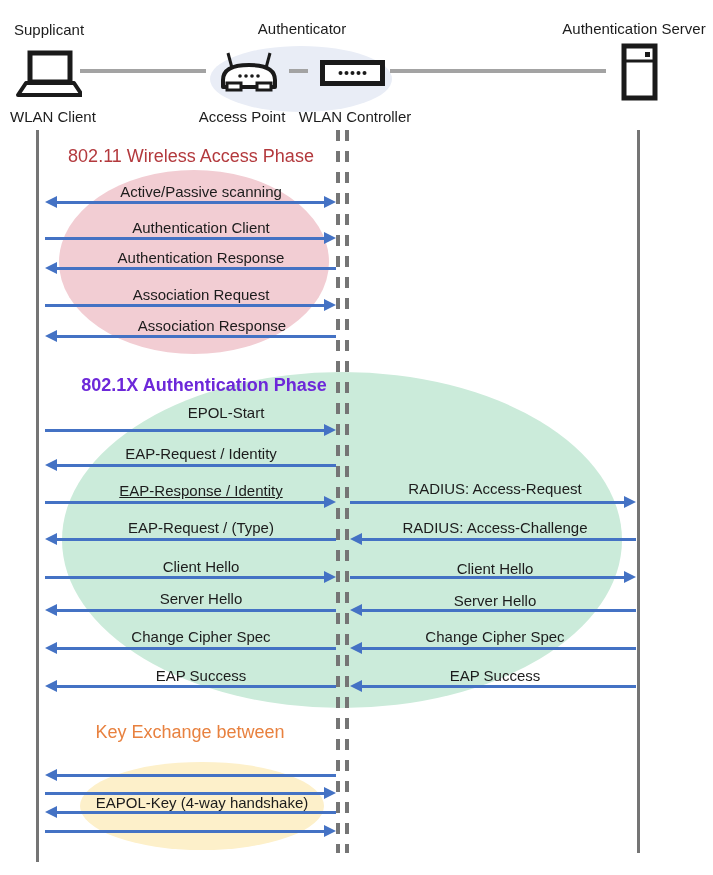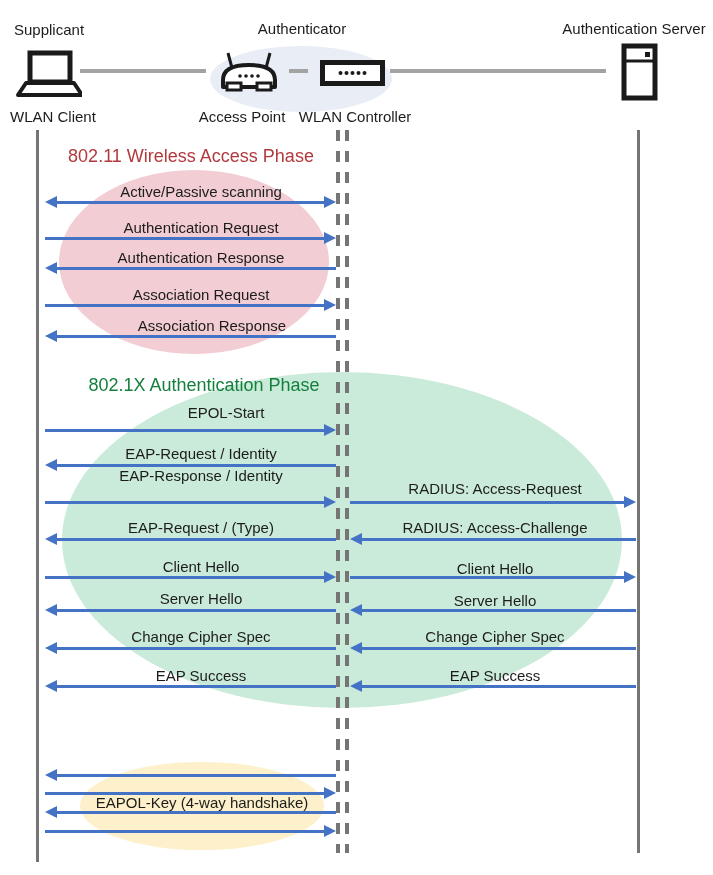--- a/index.html
+++ b/index.html
@@ -18,21 +18,21 @@
   .ellipse{position:absolute;border-radius:50%;z-index:0;}
   .hline{position:absolute;height:4px;background:var(--connector);z-index:1;}
   .vline{position:absolute;width:3px;background:var(--lifeline);z-index:1;}
   .dline{
     position:absolute;width:4px;z-index:1;
     background:repeating-linear-gradient(to bottom,var(--lifeline) 0 11px,transparent 11px 21px);
   }
   .icon{position:absolute;z-index:2;}
   .ptitle{position:absolute;font-size:18px;white-space:nowrap;z-index:4;transform:translateX(-50%);text-align:center;line-height:20px;}
   .t-red{color:#b3393d;}
-  .t-green{color:#15803d;}
+  .t-green{color:#6d28d9;font-weight:bold;}
   .t-orange{color:#e8813f;}
   .mline{position:absolute;height:2.5px;background:var(--arrow);z-index:3;}
   .head{position:absolute;width:0;height:0;z-index:3;}
   .head.hl{border:6px solid transparent;border-left:0;border-right:12px solid var(--arrow);}
   .head.hr{border:6px solid transparent;border-right:0;border-left:12px solid var(--arrow);}
   .mlabel{position:absolute;font-size:15px;white-space:nowrap;transform:translateX(-50%);color:var(--text);z-index:4;}
   svg .stk{stroke:#1a1a1a;fill:#fff;}
 </style>
 </head>
 <body>
@@ -89,48 +89,49 @@
   <div class="lbl ctr" style="left:355px;top:108px;">WLAN Controller</div>
 
   <div class="vline" style="left:36px;top:130px;height:732px;"></div>
   <div class="dline" style="left:336px;top:130px;height:723px;"></div>
   <div class="dline" style="left:345px;top:130px;height:723px;"></div>
   <div class="vline" style="left:637px;top:130px;height:723px;"></div>
 
   <div class="ptitle t-red" style="left:191px;top:146px;">802.11 Wireless Access Phase</div>
   <div class="ptitle t-green" style="left:204px;top:375px;">802.1X Authentication Phase</div>
   <div class="ptitle t-orange" style="left:190px;top:722px;">
+    <div>Key Exchange between</div>
   </div>
 
   <div id="messages">
       <div class="mline" style="left: 55px; top: 201px; width: 271px;"></div>
       <div class="head hl" style="left: 45px; top: 196px;"></div>
       <div class="head hr" style="left: 324px; top: 196px;"></div>
       <div class="mlabel" style="left: 201px; top: 183px; text-align: center;">Active/Passive scanning</div>
       <div class="mline" style="left: 45px; top: 237px; width: 281px;"></div>
       <div class="head hr" style="left: 324px; top: 232px;"></div>
-      <div class="mlabel" style="left: 201px; top: 219px;">Authentication Request</div>
+      <div class="mlabel" style="left: 201px; top: 219px;">Authentication Client</div>
       <div class="mline" style="left: 55px; top: 267px; width: 281px;"></div>
       <div class="head hl" style="left: 45px; top: 262px;"></div>
       <div class="mlabel" style="left: 201px; top: 249px;">Authentication Response</div>
       <div class="mline" style="left: 45px; top: 304px; width: 281px;"></div>
       <div class="head hr" style="left: 324px; top: 299px;"></div>
       <div class="mlabel" style="left: 201px; top: 286px;">Association Request</div>
       <div class="mline" style="left: 55px; top: 335px; width: 281px;"></div>
       <div class="head hl" style="left: 45px; top: 330px;"></div>
       <div class="mlabel" style="left: 212px; top: 317px;">Association Response</div>
       <div class="mline" style="left: 45px; top: 429px; width: 281px;"></div>
       <div class="head hr" style="left: 324px; top: 424px;"></div>
       <div class="mlabel" style="left: 201px; top: 404px; margin-left: 25px;">EPOL-Start</div>
       <div class="mline" style="left: 55px; top: 464px; width: 281px;"></div>
       <div class="head hl" style="left: 45px; top: 459px;"></div>
       <div class="mlabel" style="left: 201px; top: 445px;">EAP-Request / Identity</div>
       <div class="mline" style="left: 45px; top: 501px; width: 281px;"></div>
       <div class="head hr" style="left: 324px; top: 496px;"></div>
-      <div class="mlabel" style="left: 201px; top: 467px;">EAP-Response / Identity</div>
+      <div class="mlabel" style="left: 201px; top: 482px; text-decoration: underline;">EAP-Response / Identity</div>
       <div class="mline" style="left: 350px; top: 501px; width: 276px;"></div>
       <div class="head hr" style="left: 624px; top: 496px;"></div>
       <div class="mlabel" style="left: 495px; top: 480px;">RADIUS: Access-Request</div>
       <div class="mline" style="left: 55px; top: 538px; width: 281px;"></div>
       <div class="head hl" style="left: 45px; top: 533px;"></div>
       <div class="mlabel" style="left: 201px; top: 519px;">EAP-Request / (Type)</div>
       <div class="mline" style="left: 360px; top: 538px; width: 276px;"></div>
       <div class="head hl" style="left: 350px; top: 533px;"></div>
       <div class="mlabel" style="left: 495px; top: 519px;">RADIUS: Access-Challenge</div>
       <div class="mline" style="left: 45px; top: 576px; width: 281px;"></div>

